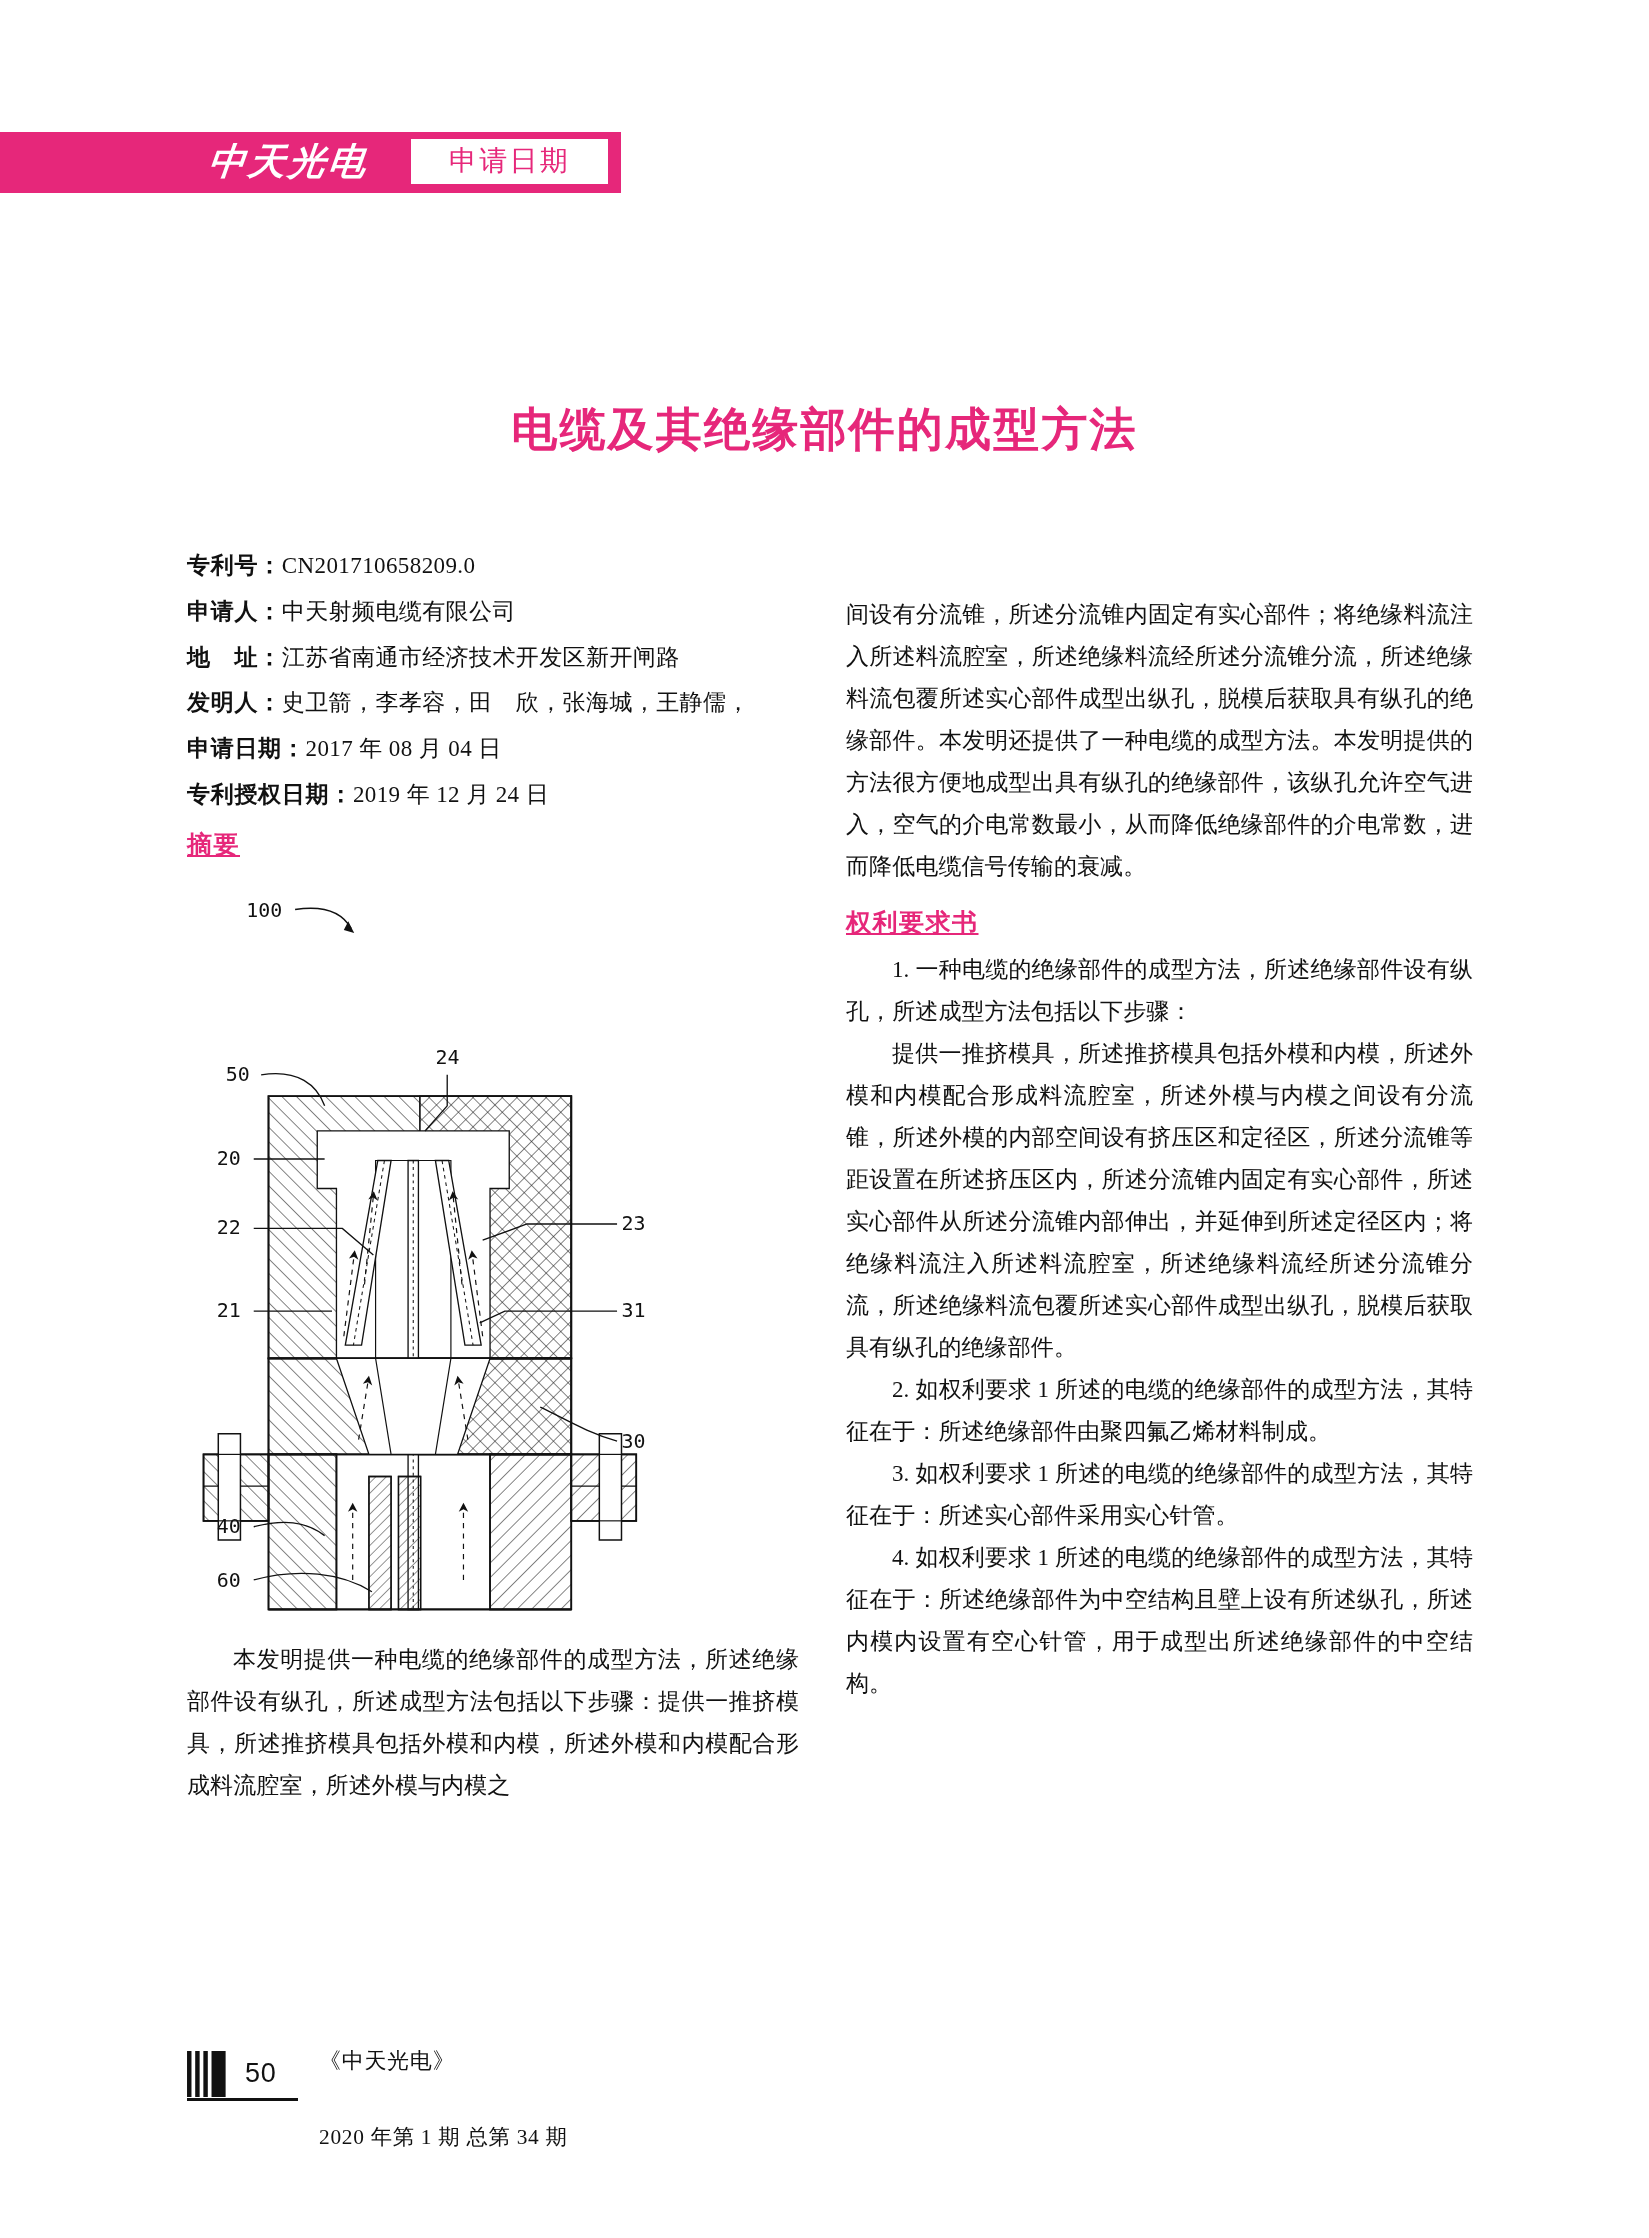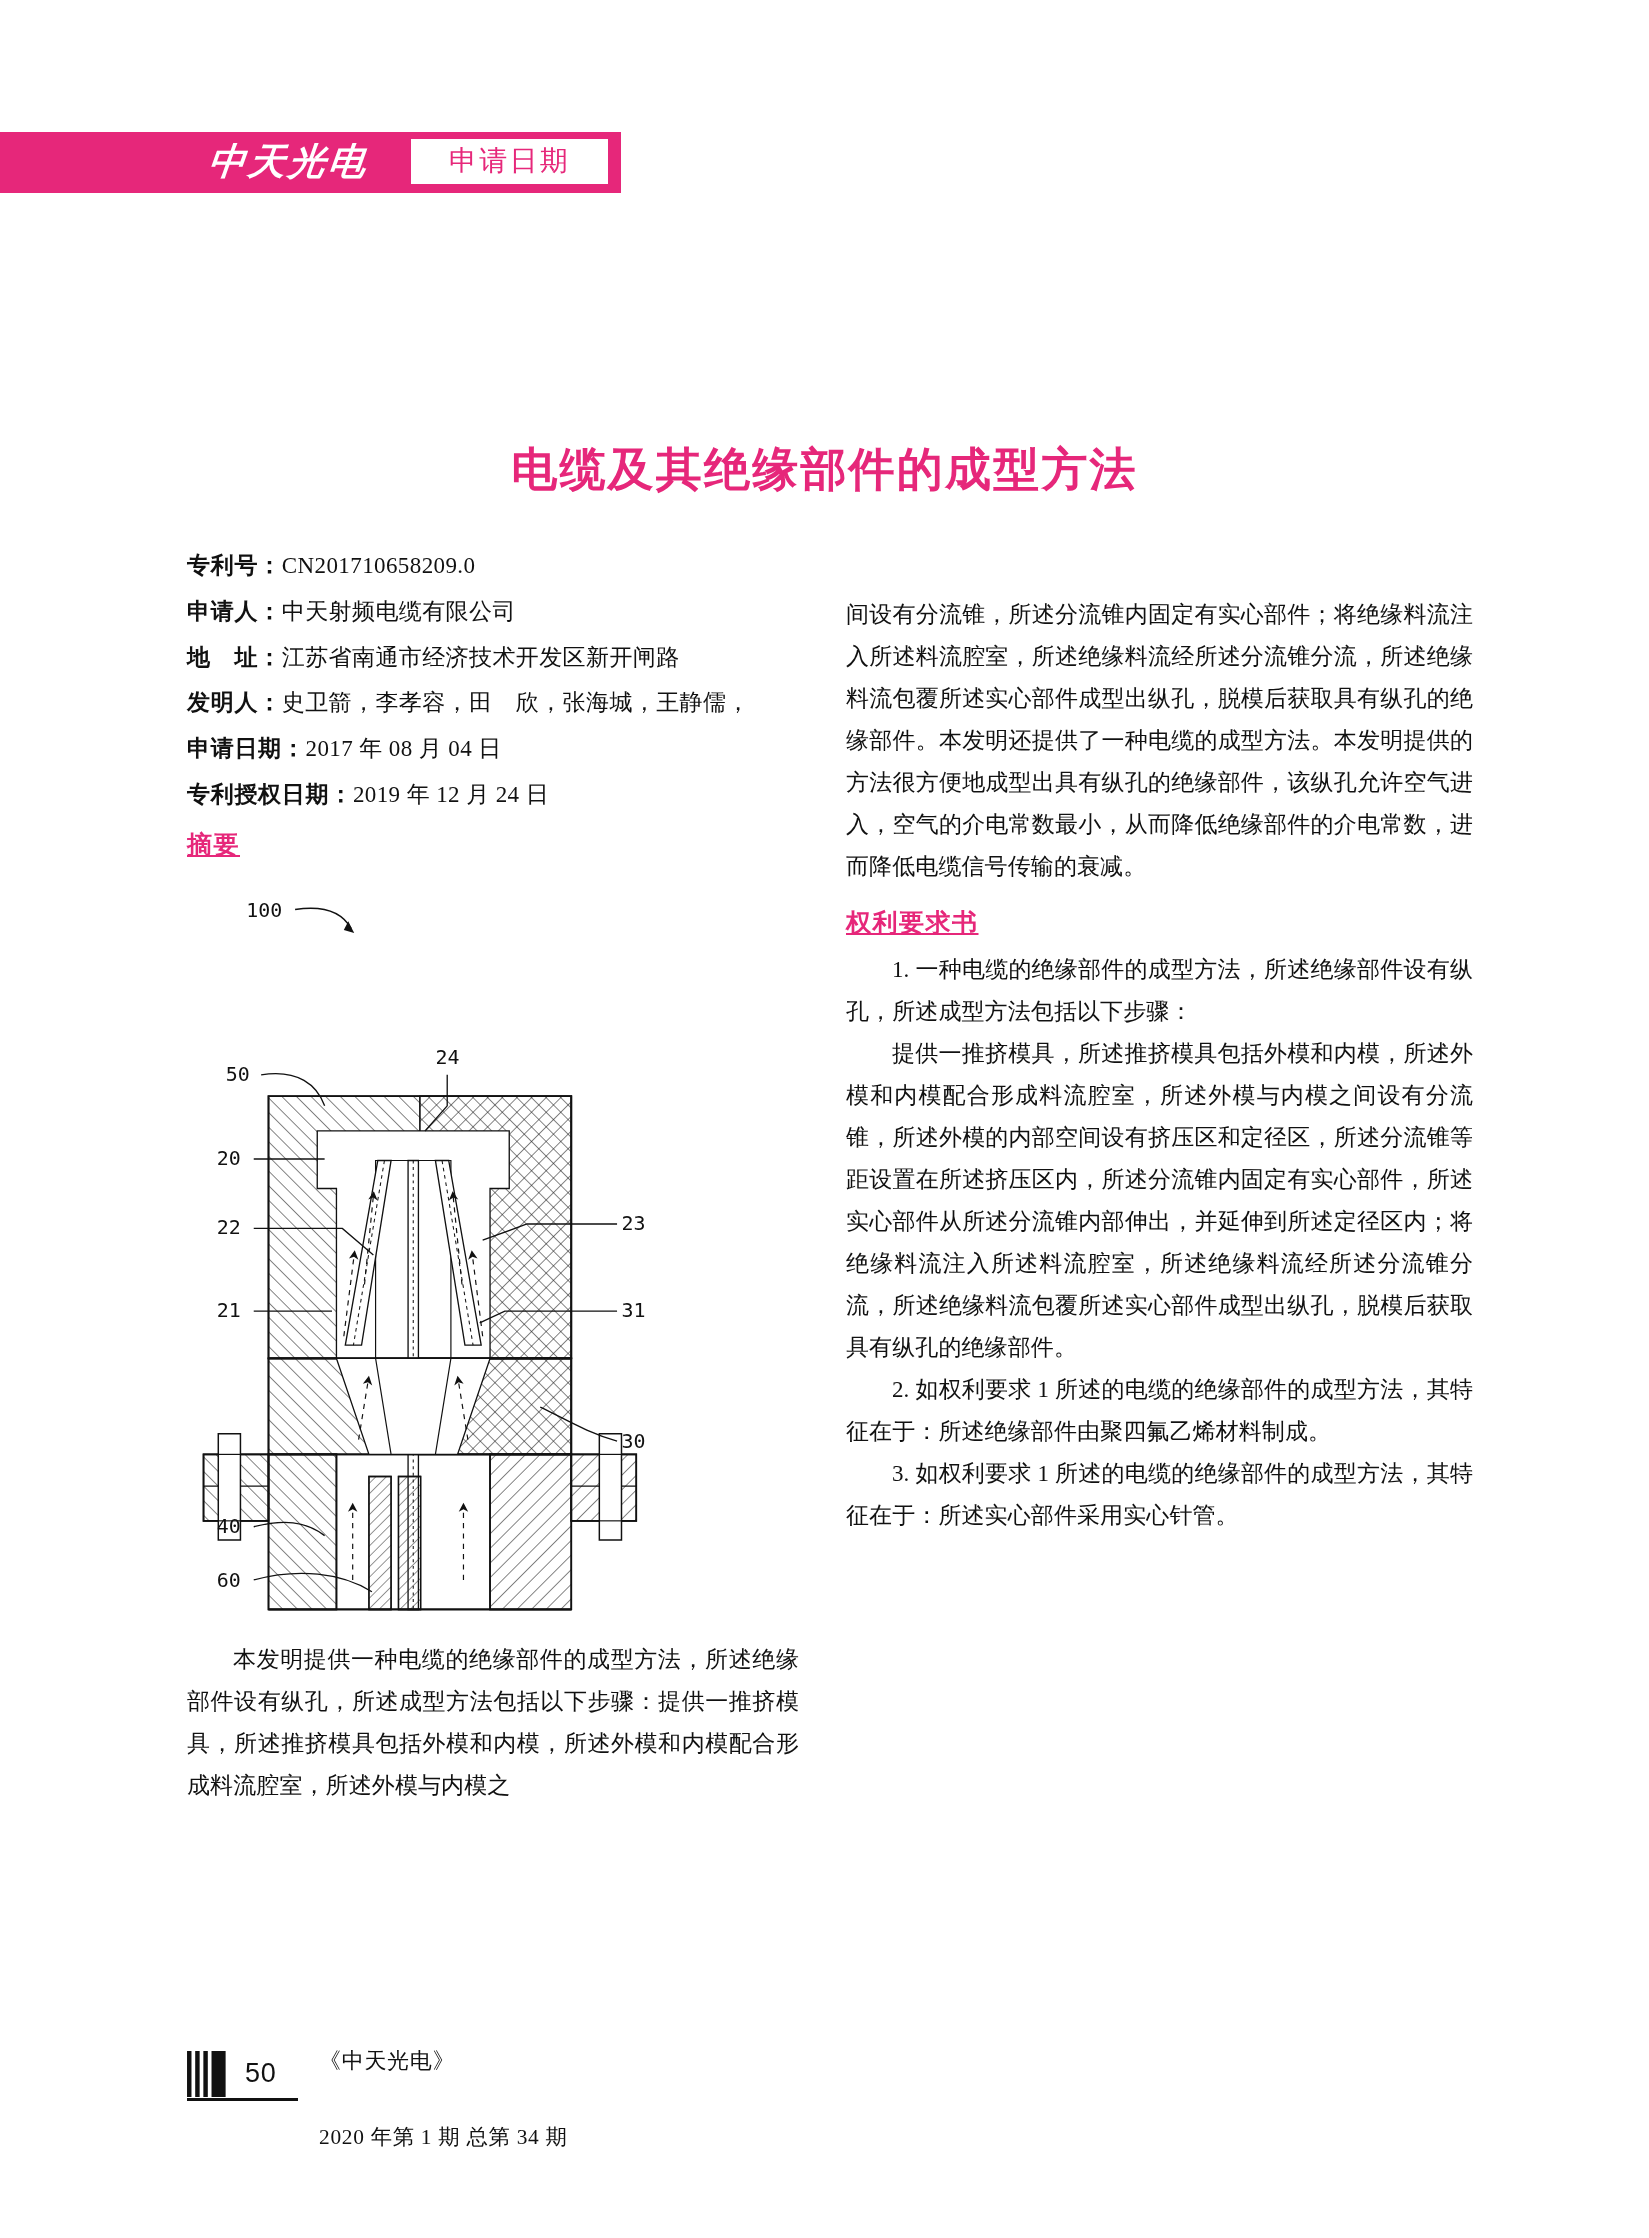--- a/index.html
+++ b/index.html
@@ -71,21 +71,20 @@
     left: 0;
     top: 399px;
     width: 1649px;
     text-align: center;
     color: #e6277a;
     font-family: "Liberation Serif", "DejaVu Serif", serif;
     font-size: 46px;
     font-weight: bold;
     letter-spacing: 2.2px;
     white-space: nowrap;
-    margin-top: 40px;
   }
 
   
   #col-left {
     position: absolute;
     left: 187px;
     top: 550px;
     width: 612px;
   }
   #col-right {
@@ -384,20 +383,21 @@
 
 <div id="col-right">
   <div class="body-par">间设有分流锥，所述分流锥内固定有实心部件；将绝缘料流注入所述料流腔室，所述绝缘料流经所述分流锥分流，所述绝缘料流包覆所述实心部件成型出纵孔，脱模后获取具有纵孔的绝缘部件。本发明还提供了一种电缆的成型方法。本发明提供的方法很方便地成型出具有纵孔的绝缘部件，该纵孔允许空气进入，空气的介电常数最小，从而降低绝缘部件的介电常数，进而降低电缆信号传输的衰减。</div>
 
   <div class="section-heading">权利要求书</div>
 
   <div class="body-par indent2">1. 一种电缆的绝缘部件的成型方法，所述绝缘部件设有纵孔，所述成型方法包括以下步骤：</div>
   <div class="body-par indent2">提供一推挤模具，所述推挤模具包括外模和内模，所述外模和内模配合形成料流腔室，所述外模与内模之间设有分流锥，所述外模的内部空间设有挤压区和定径区，所述分流锥等距设置在所述挤压区内，所述分流锥内固定有实心部件，所述实心部件从所述分流锥内部伸出，并延伸到所述定径区内；将绝缘料流注入所述料流腔室，所述绝缘料流经所述分流锥分流，所述绝缘料流包覆所述实心部件成型出纵孔，脱模后获取具有纵孔的绝缘部件。</div>
   <div class="body-par indent2">2. 如权利要求 1 所述的电缆的绝缘部件的成型方法，其特征在于：所述绝缘部件由聚四氟乙烯材料制成。</div>
   <div class="body-par indent2">3. 如权利要求 1 所述的电缆的绝缘部件的成型方法，其特征在于：所述实心部件采用实心针管。</div>
+  <div class="body-par indent2">4. 如权利要求 1 所述的电缆的绝缘部件的成型方法，其特征在于：所述绝缘部件为中空结构且壁上设有所述纵孔，所述内模内设置有空心针管，用于成型出所述绝缘部件的中空结构。</div>
 </div>
 
 <div id="footer">
   <svg id="footer-bars" width="52" height="46" viewBox="0 0 70 62" xmlns="http://www.w3.org/2000/svg">
     <rect x="0" y="0" width="6" height="62" fill="#111"></rect>
     <rect x="11" y="0" width="6" height="62" fill="#111"></rect>
     <rect x="22" y="0" width="6" height="62" fill="#111"></rect>
     <rect x="33" y="0" width="19" height="62" fill="#111"></rect>
   </svg>
   <div id="footer-page-num">50</div>

